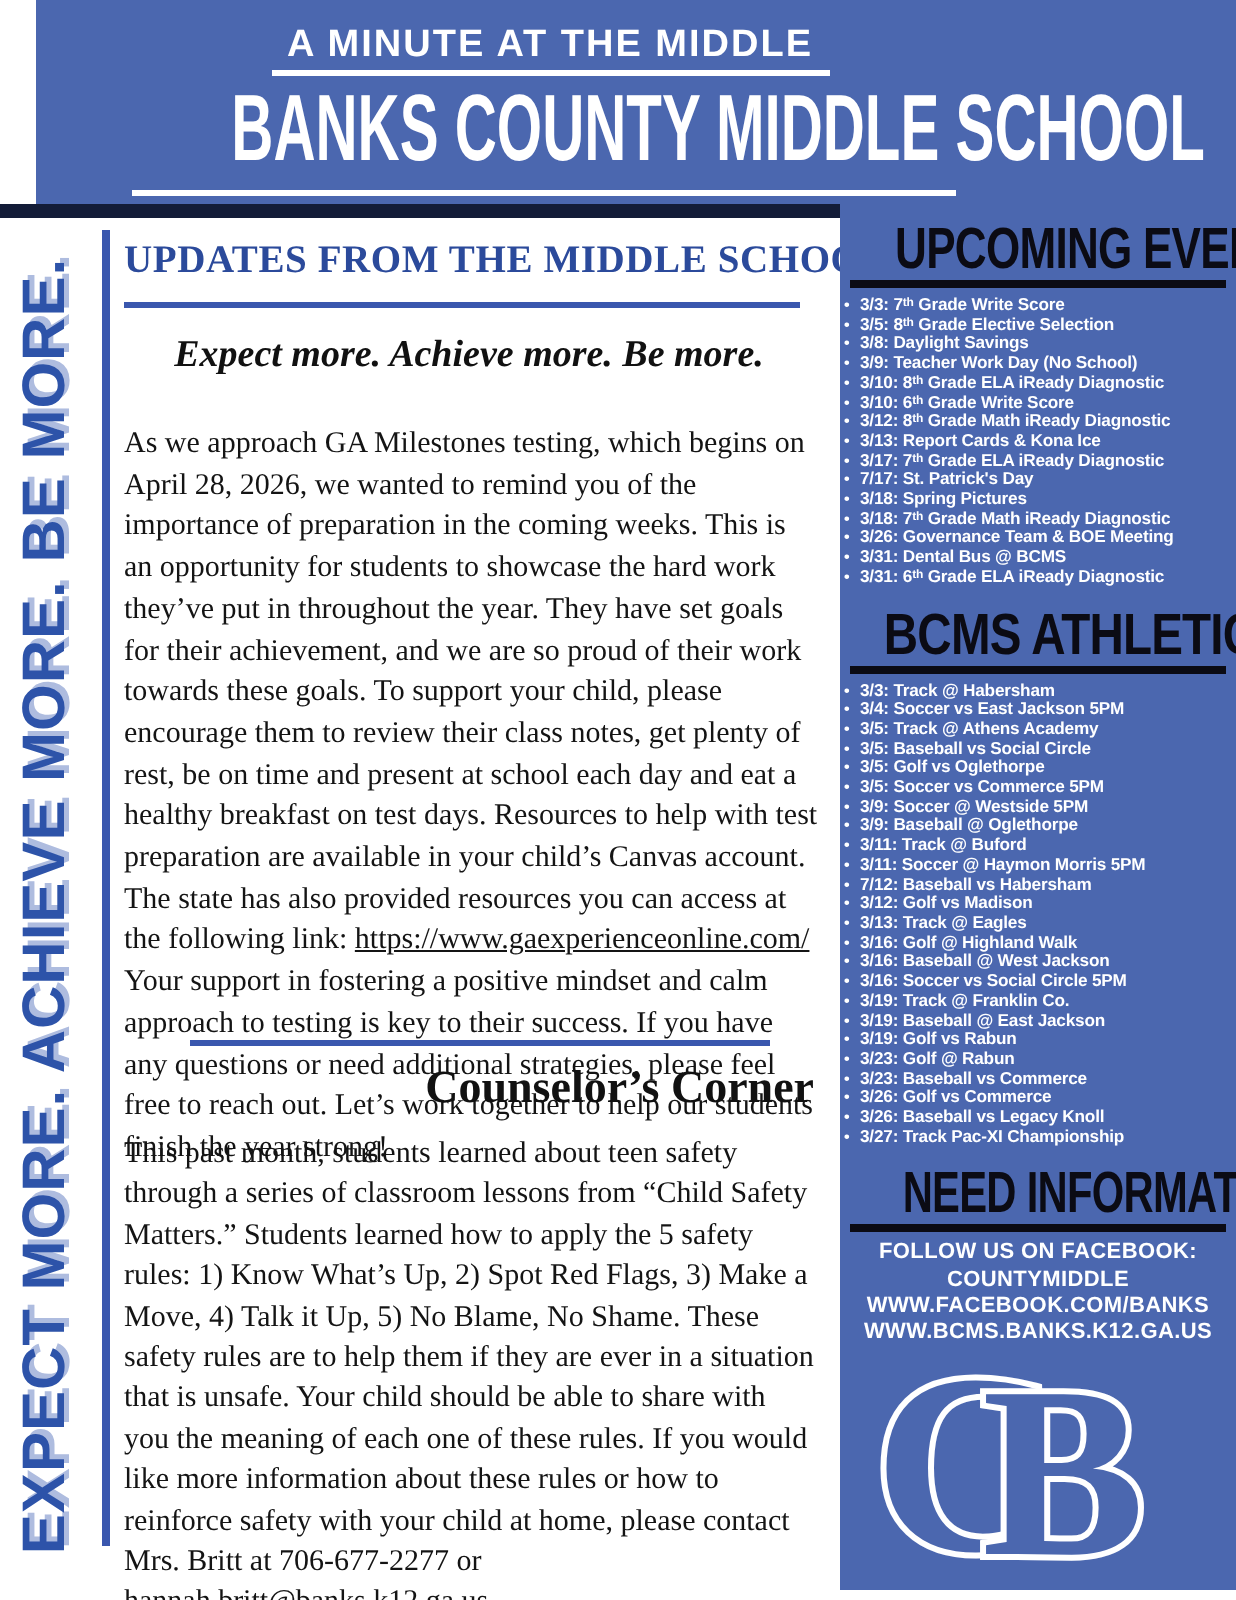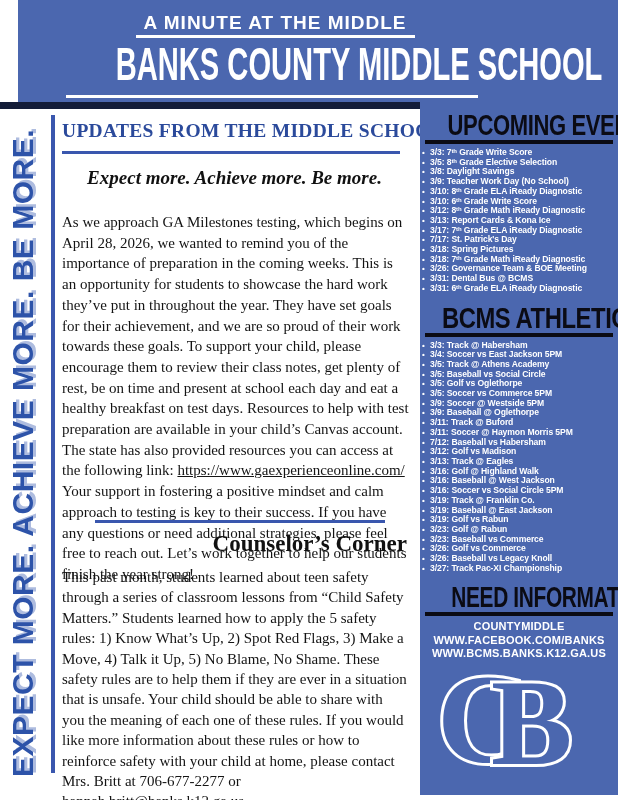--- a/index.html
+++ b/index.html
@@ -176,20 +176,21 @@
         <li>3/23: Baseball vs Commerce</li>
         <li>3/26: Golf vs Commerce</li>
         <li>3/26: Baseball vs Legacy Knoll</li>
         <li>3/27: Track Pac-XI Championship</li>
       </ul>
 
     <div class="sb-heading mt-info">
       <span class="scale-c">NEED INFORMATION</span>
     </div>
     <div class="info-lines" id="info-lines">
+        <div>FOLLOW US ON FACEBOOK:</div>
         <div>COUNTYMIDDLE</div>
         <div>WWW.FACEBOOK.COM/BANKS</div>
         <div>WWW.BCMS.BANKS.K12.GA.US</div>
       </div>
 
     <div class="logo-wrap">
       <svg width="180" height="108" viewBox="0 0 180 108">
         <text x="8" y="98" font-family="Liberation Serif, serif" font-weight="bold" font-size="128" fill="#4b67af" stroke="#ffffff" stroke-width="6" paint-order="stroke">C</text>
         <text x="62" y="100" font-family="Liberation Serif, serif" font-weight="bold" font-size="122" fill="#4b67af" stroke="#ffffff" stroke-width="6" paint-order="stroke">B</text>
       </svg>

